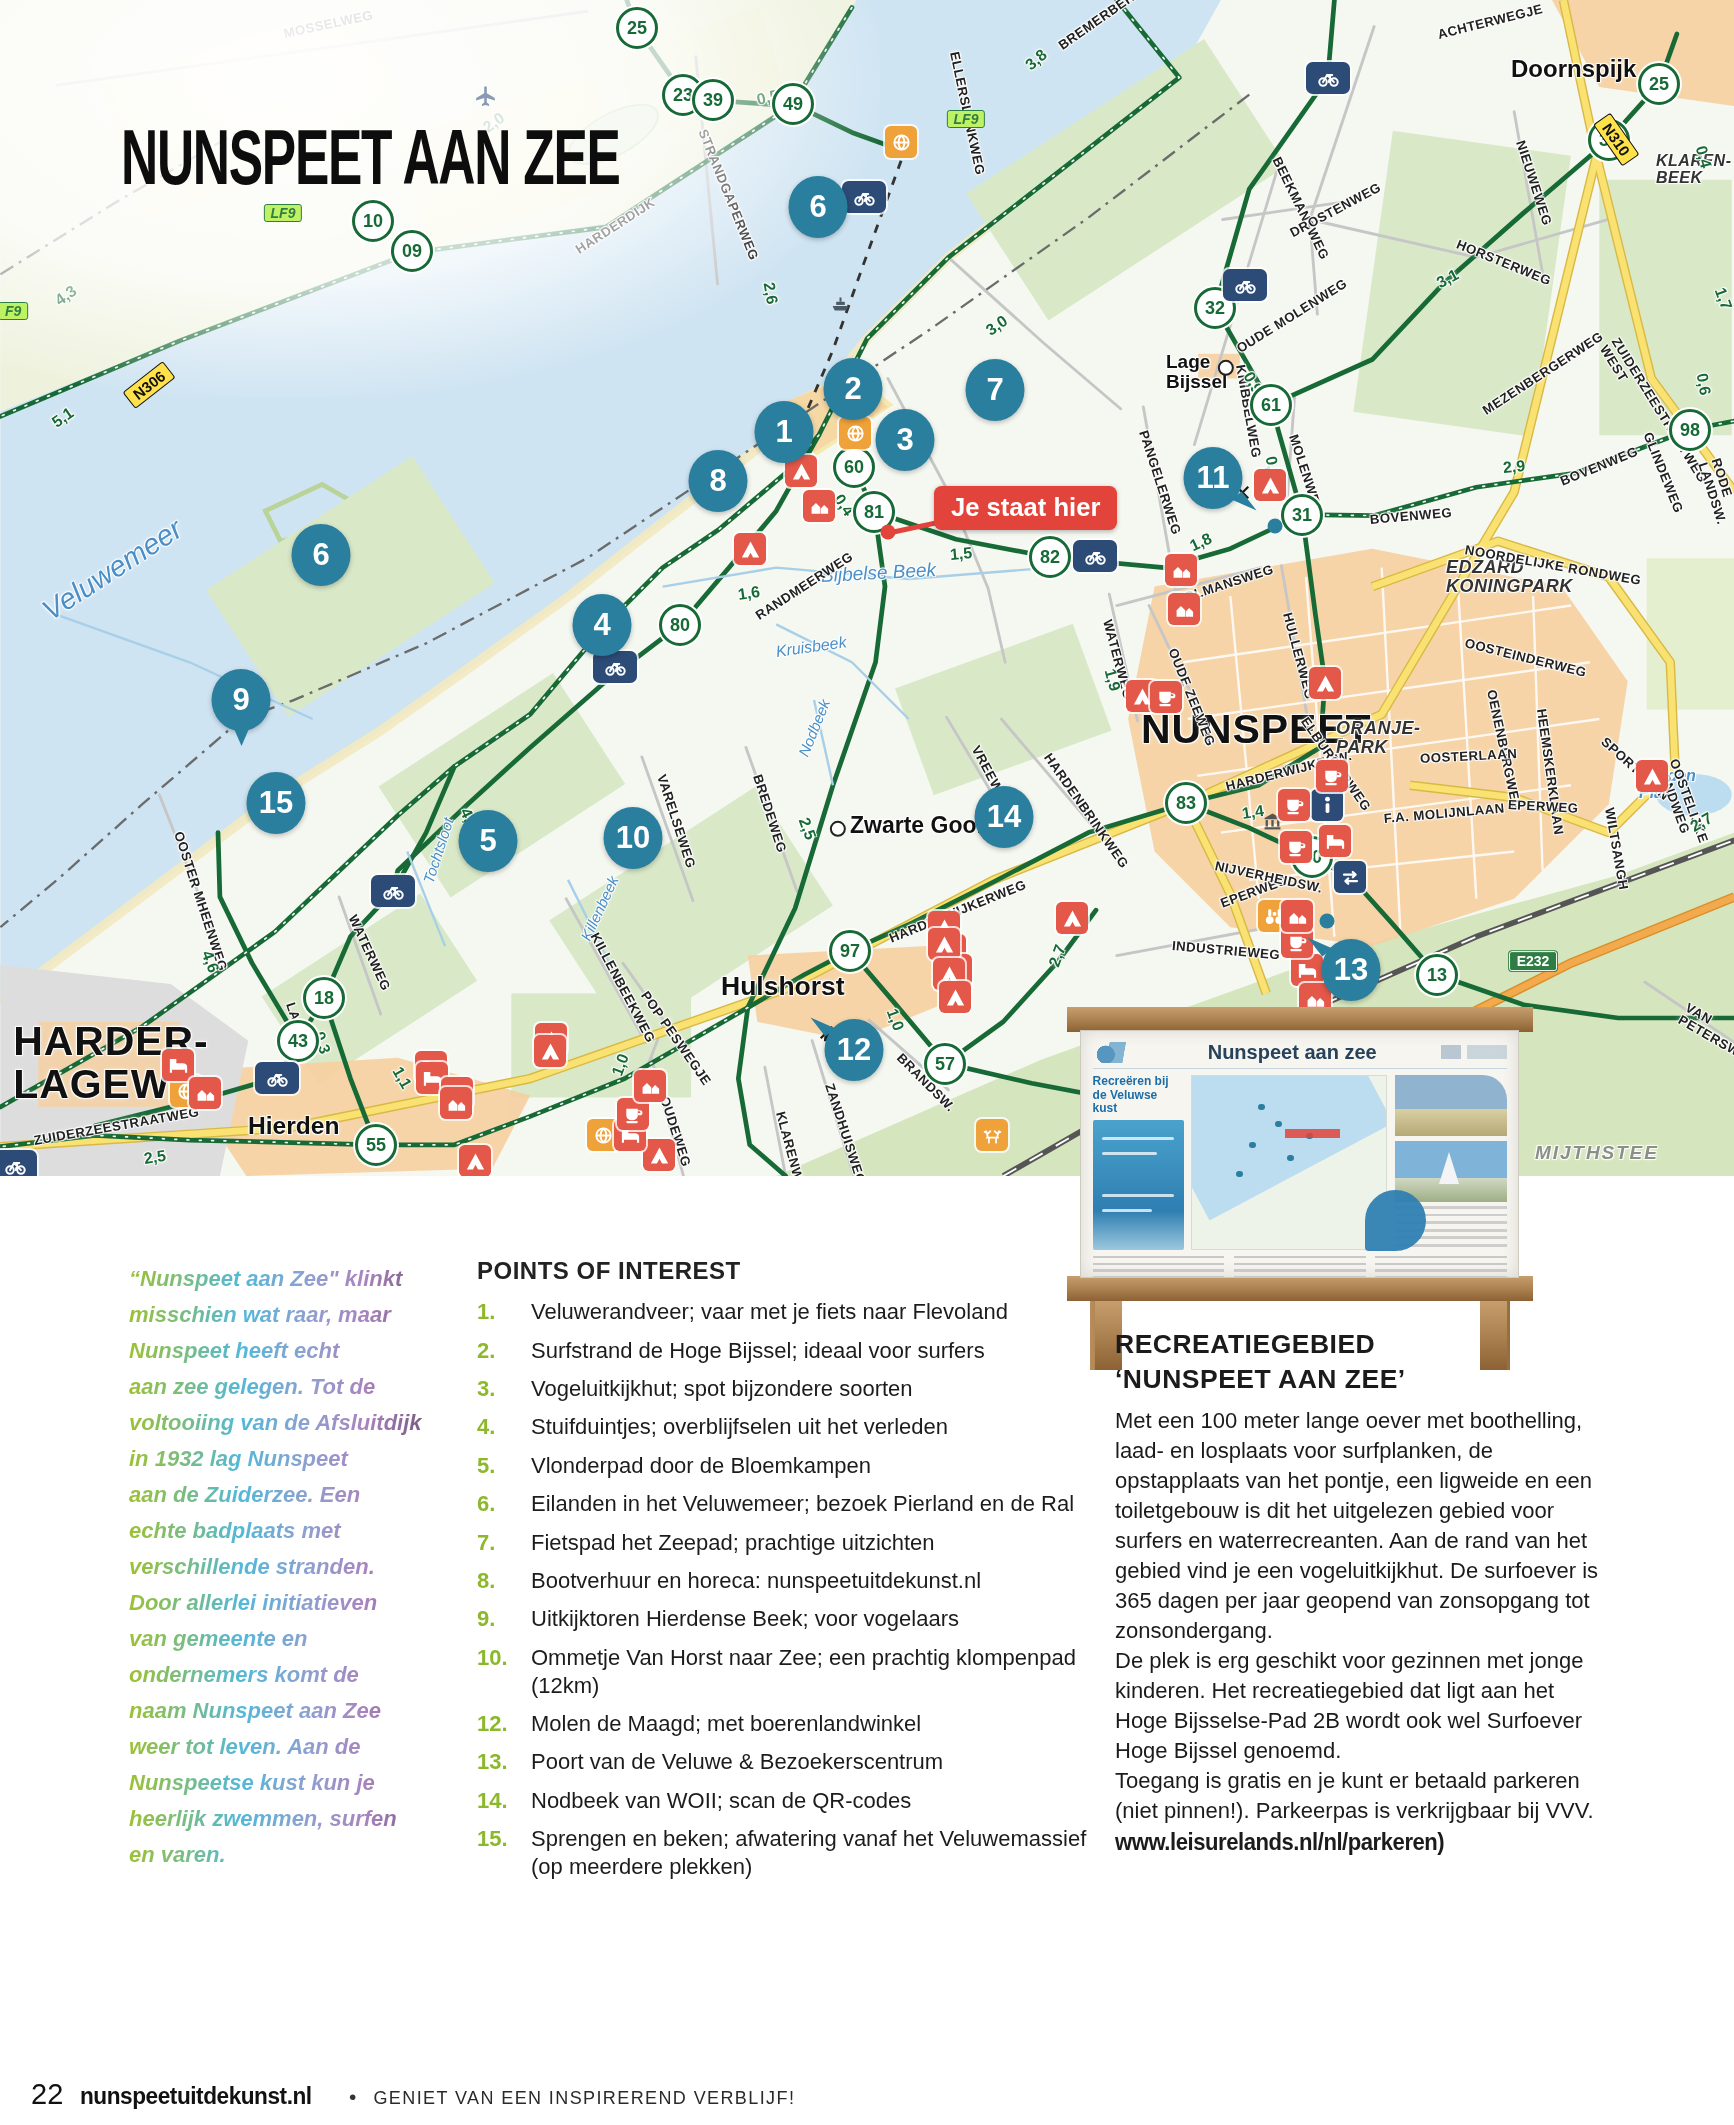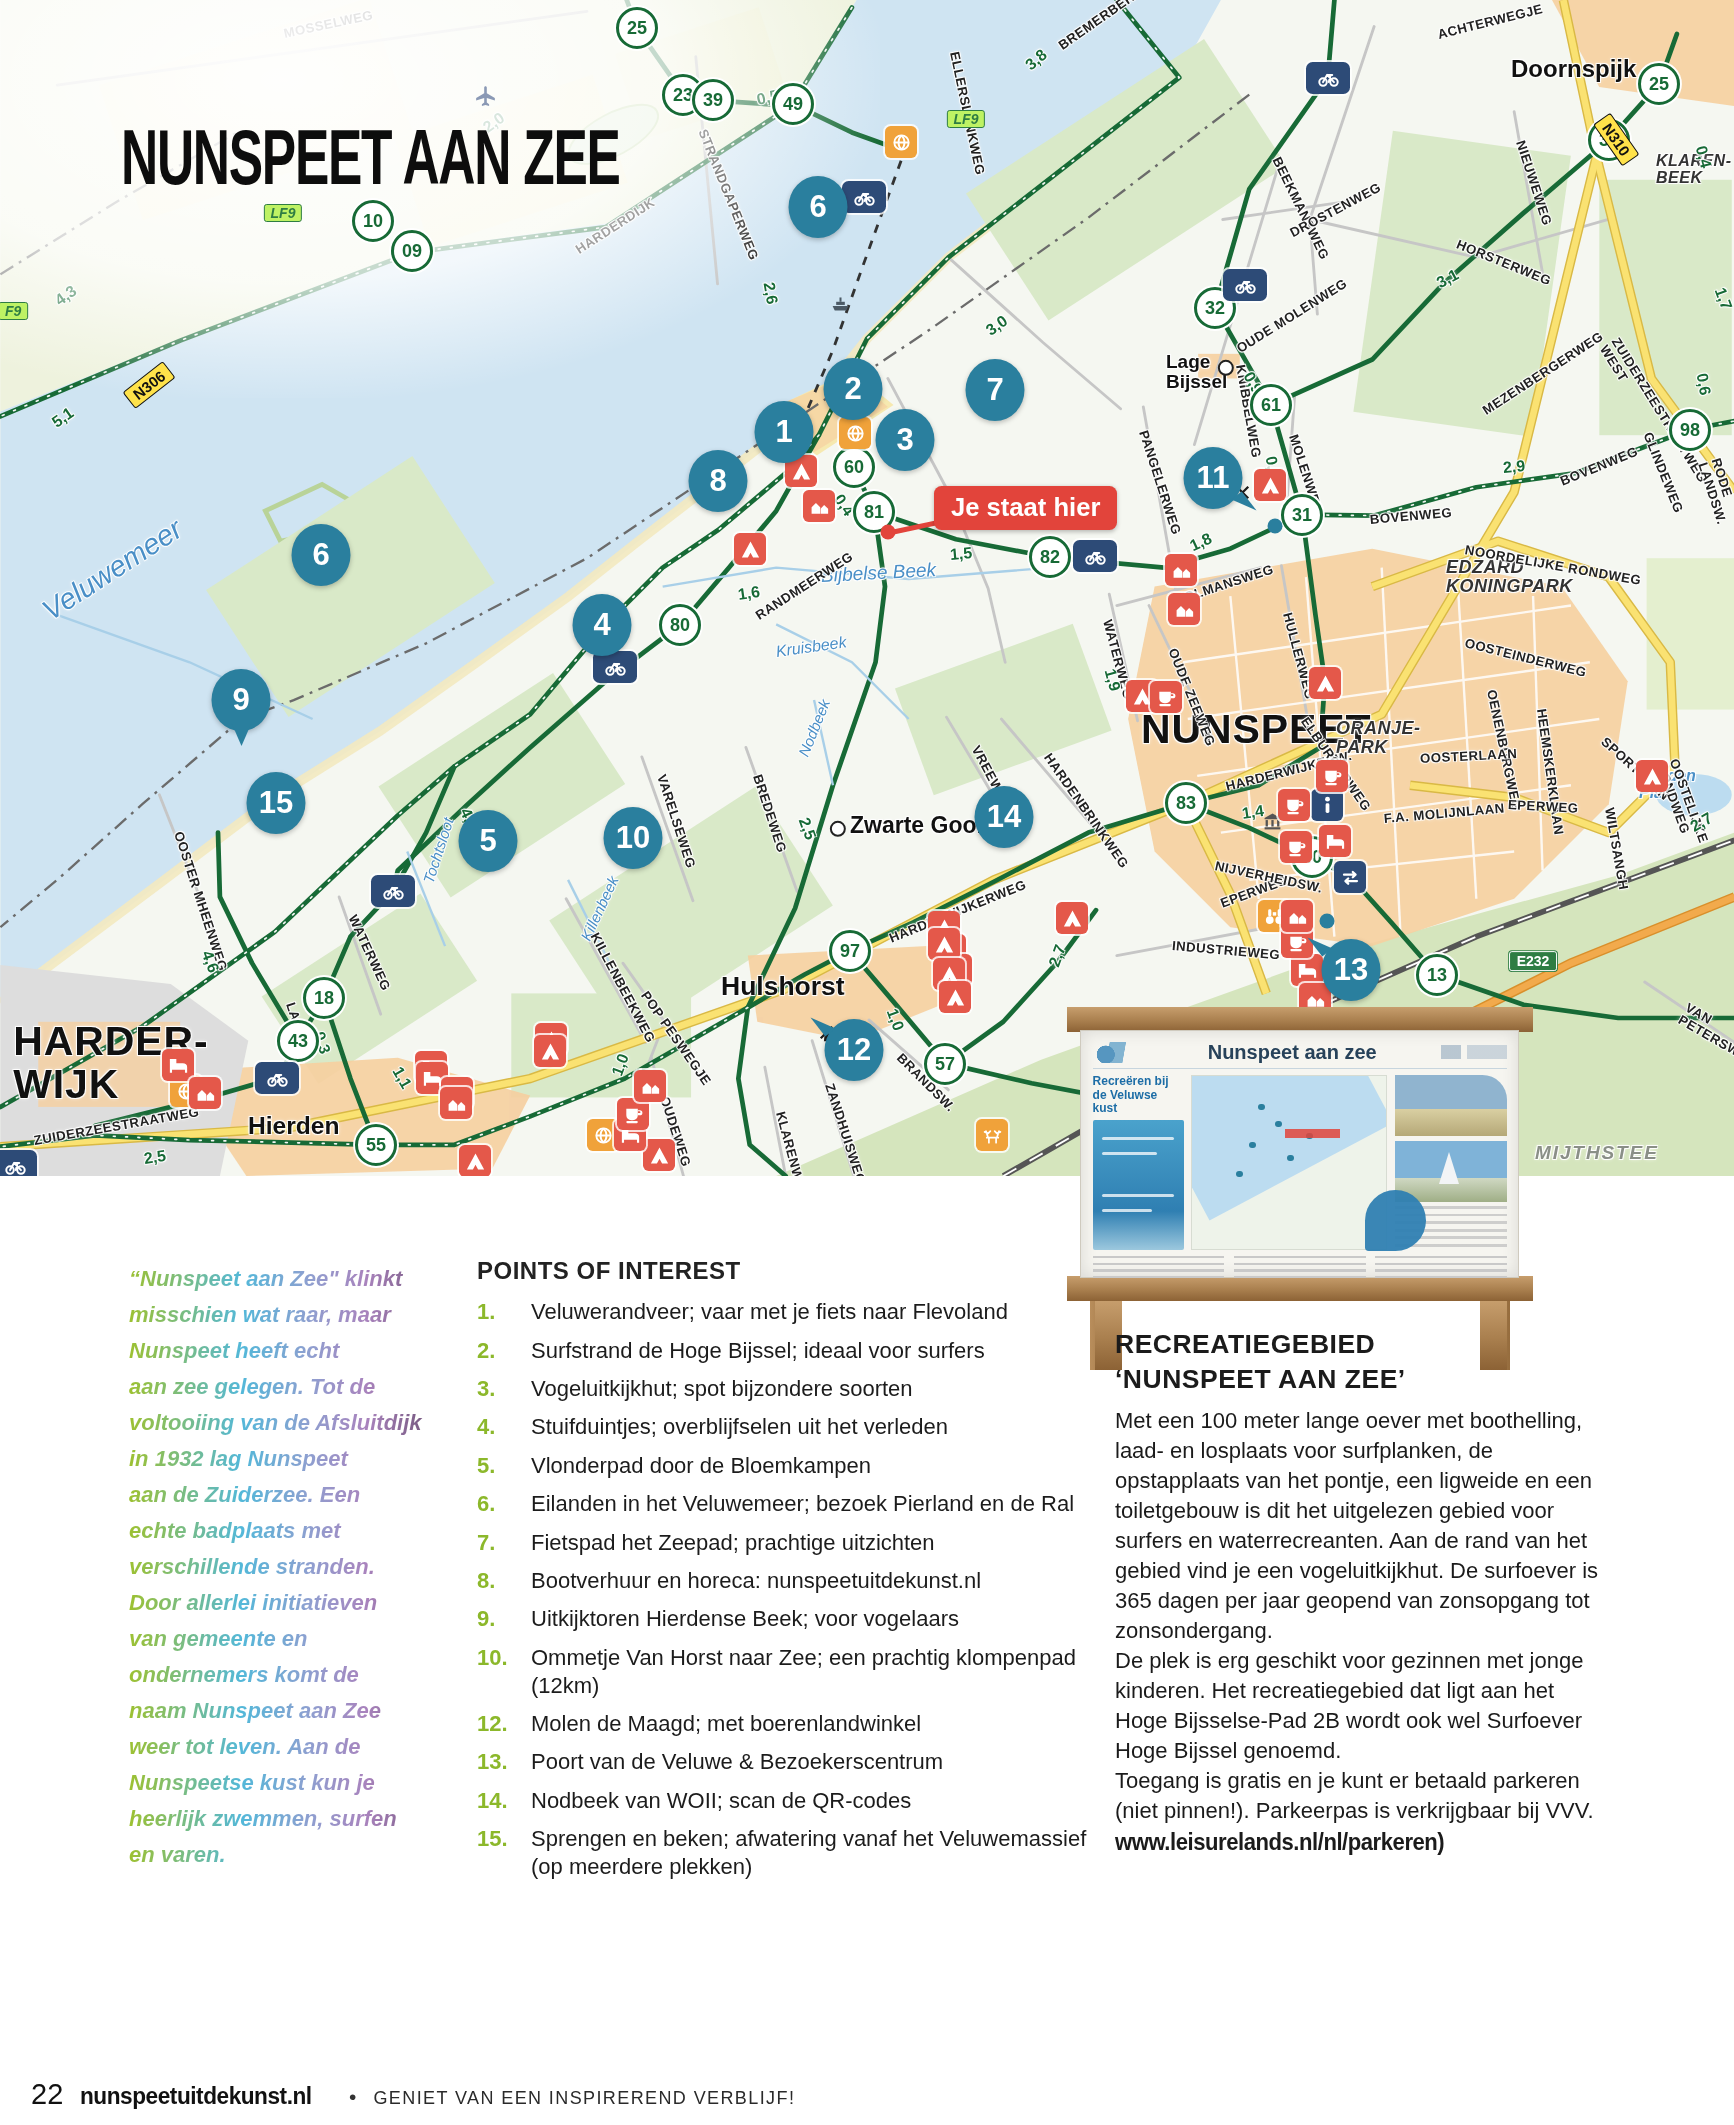--- a/index.html
+++ b/index.html
@@ -297,21 +297,21 @@
     <div class="fade"></div>
 
     <div>
 
     <div class="map-label" data-kind="town" style="left: 1511px; top: 57px; font-size: 24px;">Doornspijk</div>
         <div class="map-label" data-kind="town" style="left: 1166px; top: 352px; font-size: 19px;">Lage
 Bijssel</div>
         <div class="map-label" data-kind="city" style="left: 1141px; top: 708px; font-size: 41px;">NUNSPEET</div>
         <div class="map-label" data-kind="town" style="left: 721px; top: 973px; font-size: 26.5px;">Hulshorst</div>
         <div class="map-label" data-kind="city" style="left: 13.2px; top: 1020px; font-size: 41px;">HARDER-
-WIJK</div>
+LAGEW</div>
         <div class="map-label" data-kind="town" style="left: 248px; top: 1113px; font-size: 24.6px;">Hierden</div>
         <div class="map-label" data-kind="town" style="left: 850px; top: 814px; font-size: 23px;">Zwarte Goor</div>
         <div class="map-label" data-kind="area" style="left: 1446px; top: 558px; font-size: 18px;">EDZARD
 KONINGPARK</div>
         <div class="map-label" data-kind="area" style="left: 1336px; top: 719px; font-size: 18px;">ORANJE-
 PARK</div>
         <div class="map-label" data-kind="area" style="left: 1656px; top: 153px; font-size: 16px;">KLAREN-
 BEEK</div>
         <div class="map-label" data-kind="area2" style="left: 1535px; top: 1143px; font-size: 19px;">MIJTHSTEE</div>
         <div class="map-label" data-kind="water2" style="left: 1639px; top: 768px; font-size: 16px;">Zanden

